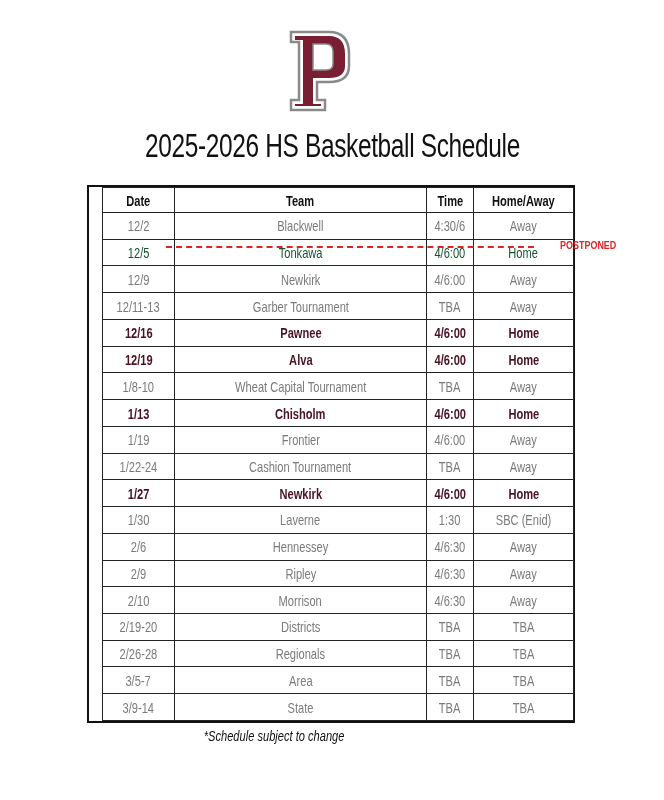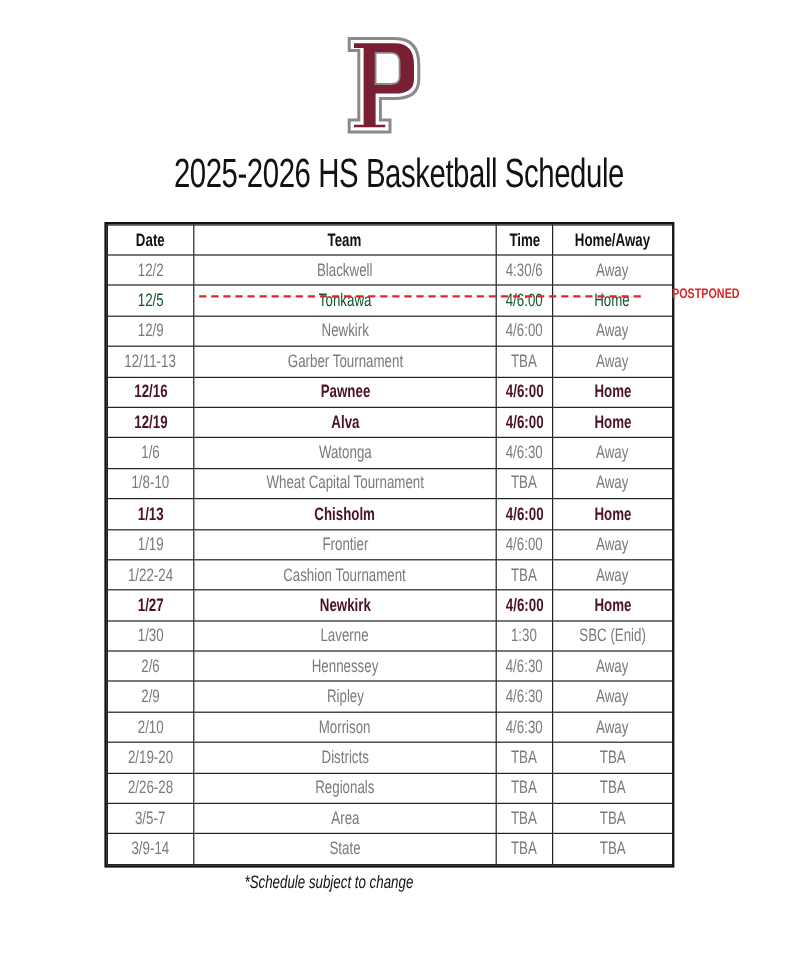--- a/index.html
+++ b/index.html
@@ -3,21 +3,21 @@
   <meta charset="utf-8">
   <style>
     html, body { margin: 0; padding: 0; background: #ffffff; }
     body { width: 664px; height: 800px; position: relative; overflow: hidden; font-family: "Liberation Sans", "DejaVu Sans", sans-serif; }
     .logo { position: absolute; left: 289px; top: 30px; width: 62px; height: 82px; }
     .title {
       position: absolute; left: 0; width: 664px; top: 126px; text-align: center;
       font-family: "Liberation Sans", sans-serif; font-size: 34px; color: #111; letter-spacing: -0.5px;
     }
     .title span { display: inline-block; transform: scaleX(0.72); transform-origin: center; white-space: nowrap; }
-    .table-wrap { position: absolute; left: 87px; top: 185px; width: 471px; height: 534px; border: 2px solid #111; box-sizing: content-box; }
+    .table-wrap { position: absolute; left: 87px; top: 185px; width: 471px; height: 534px; border: 2px solid #111; box-sizing: content-box; padding-left: 13px; }
     table { border-collapse: collapse; width: 471px; height: 534px; table-layout: fixed; }
     th, td { border: 1px solid #222; text-align: center; padding: 0; height: 23px; font-size: 15px; white-space: nowrap; overflow: visible; }
     th { font-weight: bold; color: #111; height: 24px; }
     .cx { display: inline-block; transform: scaleX(0.74); transform-origin: center; white-space: nowrap; }
     td { color: #7a7a7a; }
     tr.home td { color: #4a1322; font-weight: bold; }
     tr.postponed td { color: #14532d; }
     col.c-date { width: 72px; }
     col.c-team { width: 252px; }
     col.c-time { width: 47px; }
@@ -86,26 +86,20 @@
           <td><span class="cx">12/16</span></td>
           <td><span class="cx">Pawnee</span></td>
           <td><span class="cx">4/6:00</span></td>
           <td><span class="cx">Home</span></td>
         </tr>
         <tr class="home">
           <td><span class="cx">12/19</span></td>
           <td><span class="cx">Alva</span></td>
           <td><span class="cx">4/6:00</span></td>
           <td><span class="cx">Home</span></td>
-        </tr>
-        <tr class="away">
-          <td><span class="cx">1/6</span></td>
-          <td><span class="cx">Watonga</span></td>
-          <td><span class="cx">4/6:30</span></td>
-          <td><span class="cx">Away</span></td>
         </tr>
         <tr class="away">
           <td><span class="cx">1/8-10</span></td>
           <td><span class="cx">Wheat Capital Tournament</span></td>
           <td><span class="cx">TBA</span></td>
           <td><span class="cx">Away</span></td>
         </tr>
         <tr class="home">
           <td><span class="cx">1/13</span></td>
           <td><span class="cx">Chisholm</span></td>

